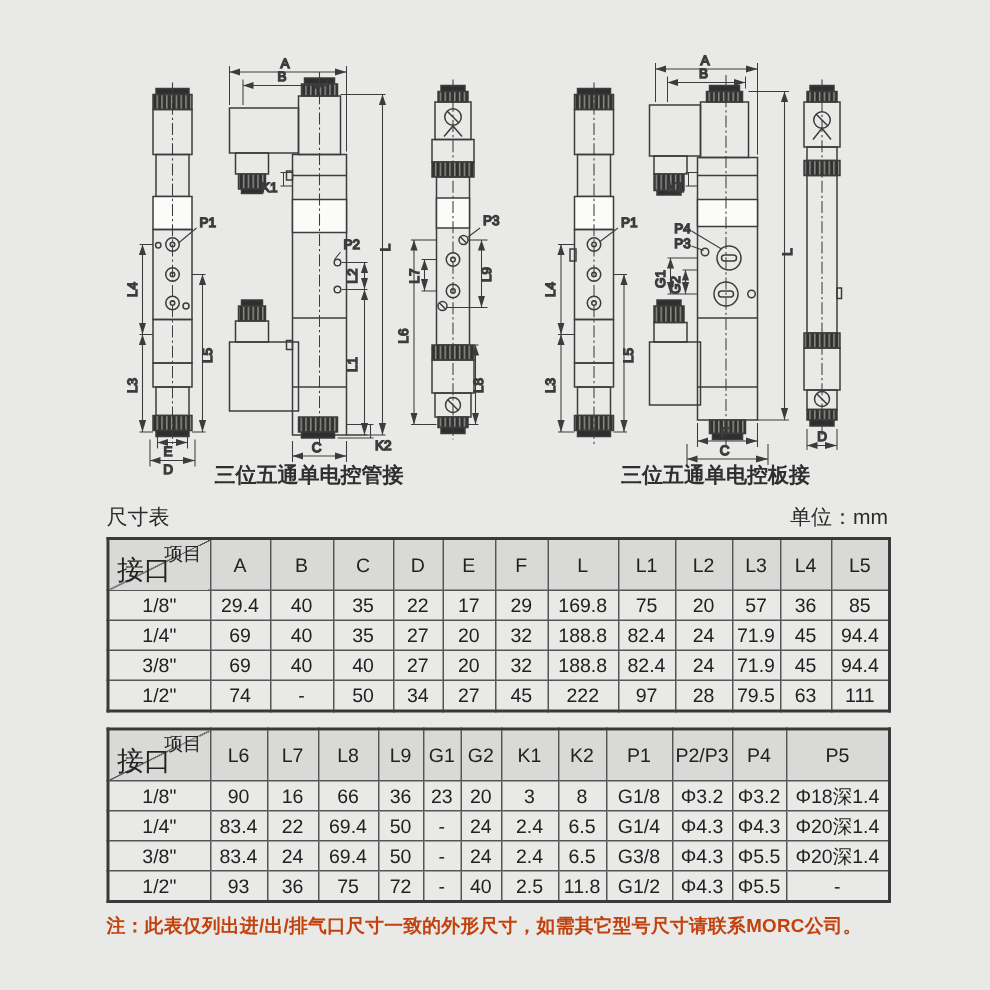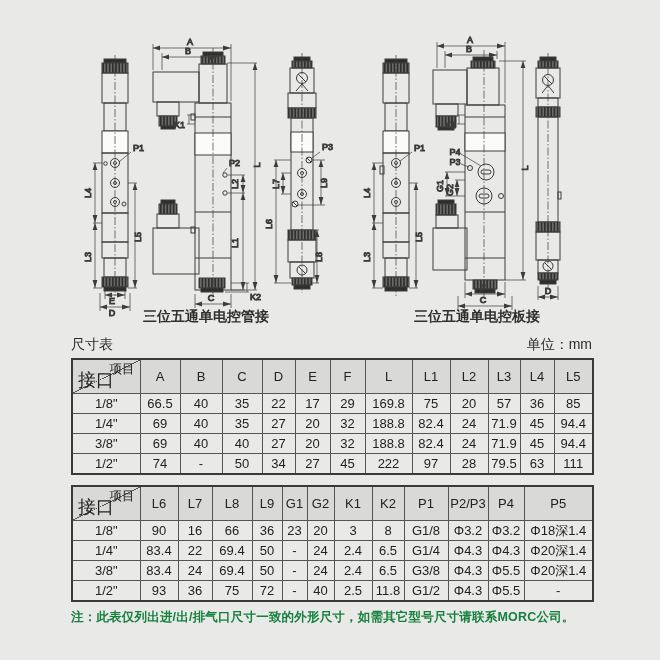--- a/index.html
+++ b/index.html
@@ -15,21 +15,21 @@
         border:2px solid #3a3a3a;}
   #t2{margin-top:10px;}
   th,td{border:1px solid #555;text-align:center;padding:0;overflow:hidden;white-space:nowrap;}
   thead th{height:33px;background:#d9d9d7;font-weight:400;font-size:13px;}
   tbody td{height:19px;background:transparent;font-size:13px;}
   th.corner{position:relative;
     background-image:linear-gradient(to bottom right,transparent 49.4%,#555 49.4%,#555 50.8%,transparent 50.8%);
     background-color:#d9d9d7;}
   .c-top{position:absolute;top:1px;right:5px;font-size:12.5px;}
   .c-bot{position:absolute;bottom:1px;left:5px;font-size:18px;}
-  .note{margin-top:7px;font-size:12.5px;font-weight:600;color:#15803d;letter-spacing:0.2px;}
+  .note{margin-top:7px;font-size:12.5px;font-weight:600;color:#c2410c;letter-spacing:0.2px;}
 </style>
 </head>
 <body>
 
 <div class="page">
 
 <svg width="660" height="335" viewBox="0 0 660 335">
   <defs>
     <pattern id="kn" width="3.2" height="10" patternUnits="userSpaceOnUse">
       <rect width="3.2" height="10" fill="#30302e"></rect>
@@ -374,21 +374,21 @@
             <th>L1</th>
             <th>L2</th>
             <th>L3</th>
             <th>L4</th>
             <th>L5</th>
           </tr>
         </thead>
         <tbody>
           <tr>
             <td>1/8"</td>
-            <td>66.5</td>
+            <td>29.4</td>
             <td>40</td>
             <td>35</td>
             <td>22</td>
             <td>17</td>
             <td>29</td>
             <td>169.8</td>
             <td>75</td>
             <td>20</td>
             <td>57</td>
             <td>36</td>

